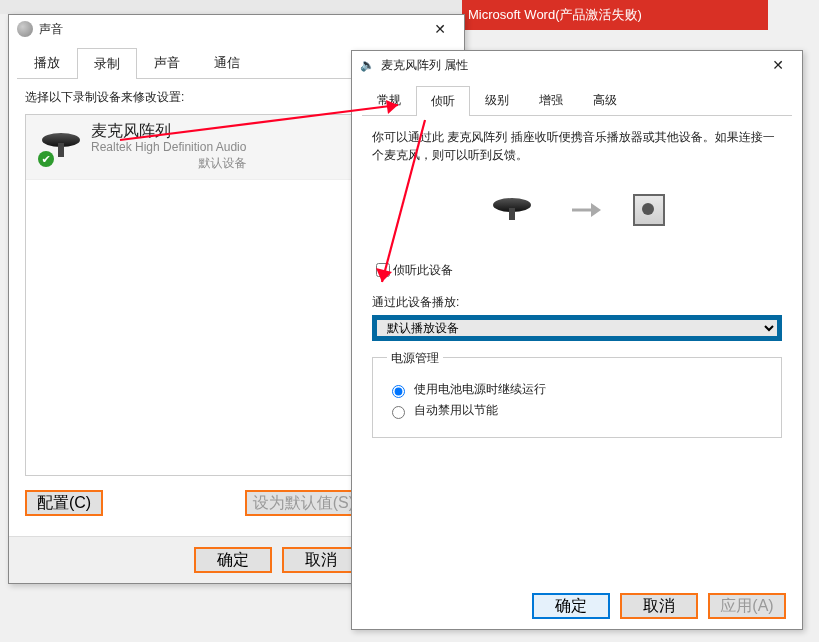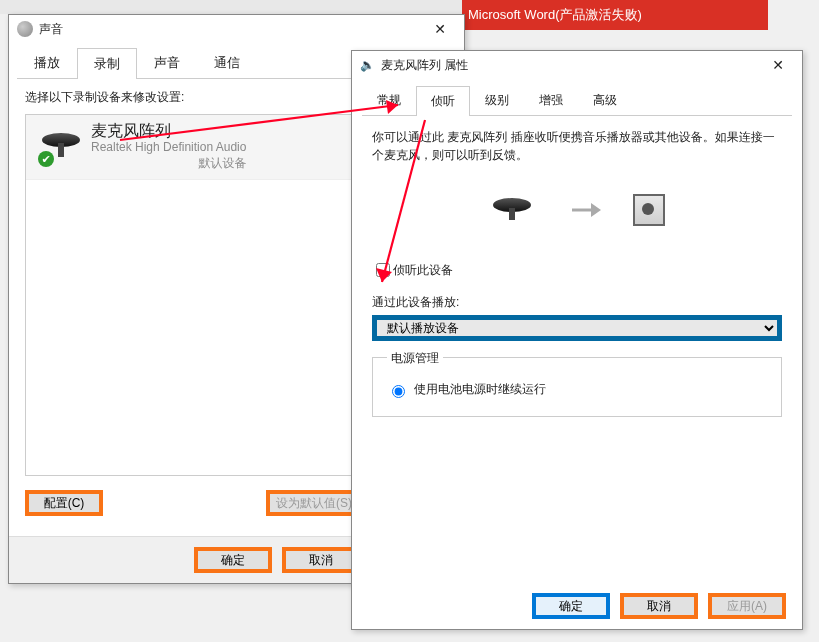--- a/index.html
+++ b/index.html
@@ -24,21 +24,21 @@
   .dev-list{border:1px solid #ccc;height:360px;margin-top:8px;background:#fff;}
   .dev-item{display:flex;align-items:center;padding:8px 10px;border-bottom:1px solid #eee;background:#f5f5f5;}
   .dev-icon{width:55px;height:40px;position:relative;}
   .dev-icon .mic{position:absolute;left:6px;top:6px;width:38px;height:14px;border-radius:50%;background:linear-gradient(#555,#111);}
   .dev-icon .stand{position:absolute;left:22px;top:16px;width:6px;height:14px;background:#444;}
   .dev-icon .ok{position:absolute;left:2px;top:24px;width:16px;height:16px;border-radius:50%;background:#2e9b2e;color:#fff;text-align:center;line-height:16px;font-size:11px;}
   .dev-txt{display:flex;flex-direction:column;line-height:16px;}
   .dev-txt .n{font-size:16px;}
   .dev-txt .d{color:#8a8a8a;font-size:12px;text-align:right;}
   .cfg-row{display:flex;gap:8px;justify-content:space-between;margin-top:14px;}
-  .btn{min-width:78px;height:26px;border:4px solid #f97316;background:#e1e1e1;font-size:12px;font-family:inherit;cursor:default;}
+  .btn{min-width:78px;height:26px;border:2px solid #f97316;background:#e1e1e1;font-size:16px;font-family:inherit;cursor:default;}
   .btn.dis{color:#9a9a9a;}
   .okbar{position:absolute;left:0;right:0;bottom:0;height:46px;border-top:1px solid #ddd;background:#f0f0f0;display:flex;align-items:center;justify-content:flex-end;gap:10px;padding-right:16px;}
 
   
   #prop-win{left:351px;top:50px;width:450px;height:578px;}
   .tabs2{display:flex;border-bottom:1px solid #ccc;margin:6px 10px 0;}
   .tabs2 .tab-t{padding:6px 14px;font-size:12px;}
   .prop-body{padding:12px 20px 0;}
   .desc{font-size:12px;line-height:18px;}
   .flow{display:flex;align-items:center;justify-content:center;gap:32px;margin:30px 0 34px;}
@@ -147,20 +147,24 @@
       <div>通过此设备播放:</div>
       <select class="sel">
         <option>默认播放设备</option>
       </select>
       <div class="fieldset">
         <span class="legend">电源管理</span>
         <label class="radio-row">
           <input type="radio" name="pm" checked="" style="">
           <span>使用电池电源时继续运行</span>
         </label>
+        <label class="radio-row">
+          <input type="radio" name="pm" style="">
+          <span>自动禁用以节能</span>
+        </label>
       </div>
     </div>
     <div class="okbar2">
       <button class="btn primary">确定</button>
       <button class="btn">取消</button>
       <button class="btn dis">应用(A)</button>
     </div>
   </div>
 
   <svg class="arrow" style="left:0;top:0" width="819" height="642">

